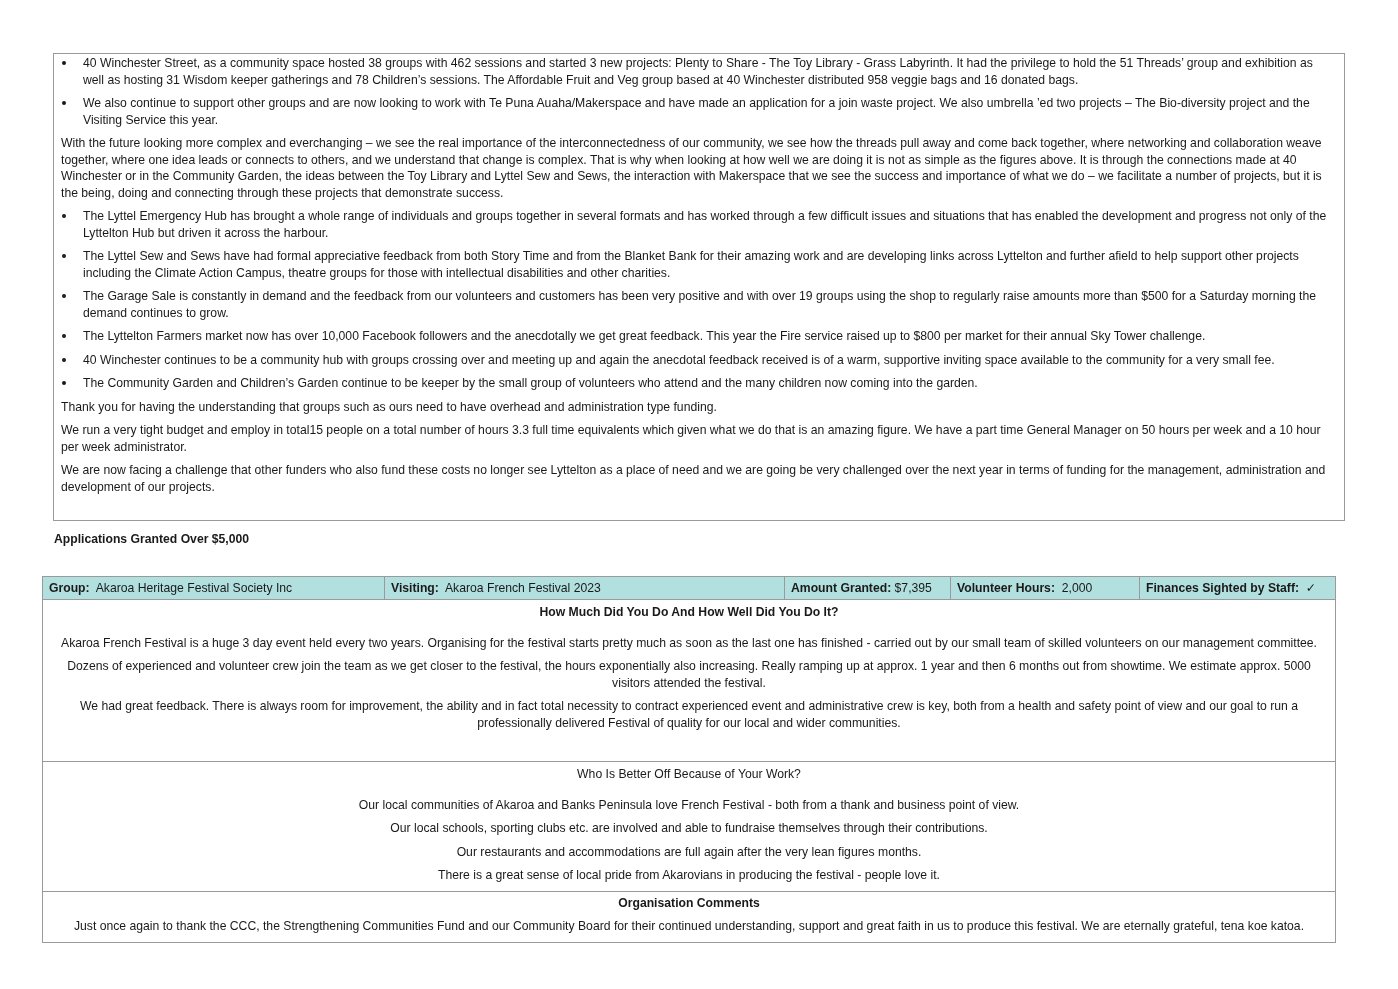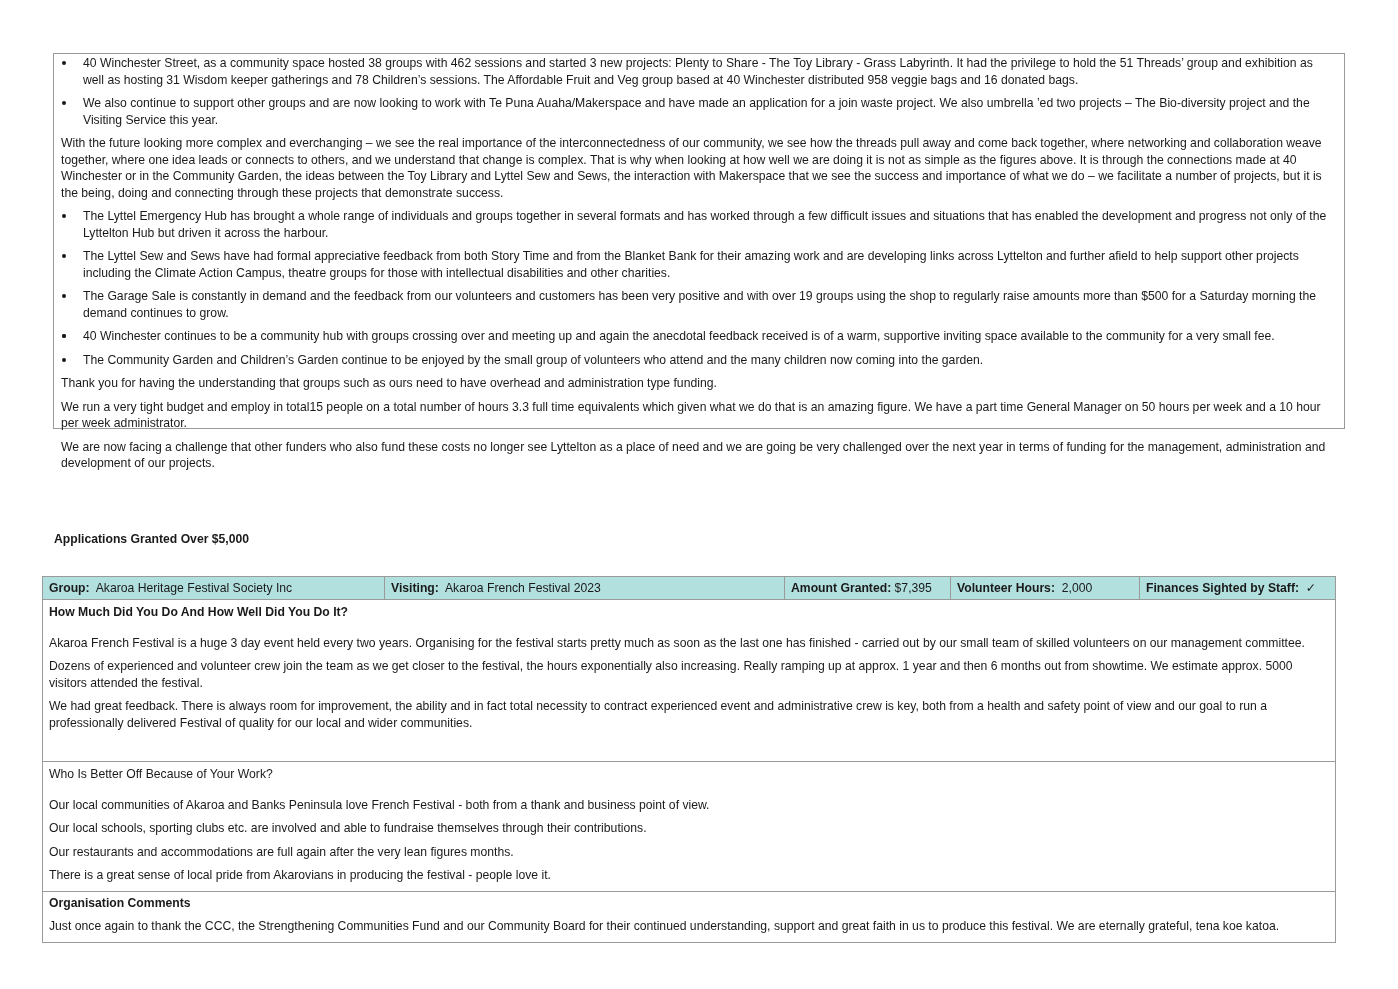--- a/index.html
+++ b/index.html
@@ -15,21 +15,21 @@
       color: #1a1a1a;
       font-size: 12.2px;
       line-height: 16.5px;
       overflow: hidden;
     }
     .box {
       position: absolute;
       left: 53px;
       top: 53px;
       width: 1292px;
-      height: 376px;
+      height: 468px;
       border: 1px solid #9a9a9a;
       box-sizing: border-box;
       padding: 1px 10px 0 7px;
     }
     ul.bullets {
       margin: 0;
       padding: 0;
       list-style: none;
     }
     ul.bullets li {
@@ -69,41 +69,41 @@
       padding: 0 6px;
       vertical-align: top;
     }
     tr.header-row td {
       background: #b2e0df;
       height: 22px;
       vertical-align: middle;
       white-space: nowrap;
     }
     .lbl { font-weight: bold; }
-    .body-cell p { margin: 0 0 7px 0; }
+    .body-cell p { margin: 0 0 7px 0; text-align: center; }
     .q-title { font-weight: bold; margin: 4px 0 14px 0 !important; }
     .q-title-b { font-weight: normal; margin: 4px 0 14px 0 !important; }
     .c-title { font-weight: bold; margin: 3px 0 7px 0 !important; }
   </style>
 </head>
 <body>
 
 <div class="box">
   <ul class="bullets">
     <li><span class="dot"></span><span>40 Winchester Street, as a community space hosted 38 groups with 462 sessions and started 3 new projects: Plenty to Share - The Toy Library - Grass Labyrinth.  It had the privilege to hold the 51 Threads’ group and exhibition as well as hosting 31 Wisdom keeper gatherings and 78 Children’s sessions.  The Affordable Fruit and Veg group based at 40 Winchester distributed 958 veggie bags and 16 donated bags.</span></li>
     <li><span class="dot"></span><span>We also continue to support other groups and are now looking to work with Te Puna Auaha/Makerspace and have made an application for a join waste project.  We also umbrella ’ed two projects – The Bio-diversity project and the Visiting Service this year.</span></li>
   </ul>
   <p class="para">With the future looking more complex and everchanging – we see the real importance of the interconnectedness of our community, we see how the threads pull away and come back together, where networking and collaboration weave together, where one idea leads or connects to others, and we understand that change is complex.  That is why when looking at how well we are doing it is not as simple as the figures above.  It is through the connections made at 40 Winchester or in the Community Garden, the ideas between the Toy Library and Lyttel Sew and Sews, the interaction with Makerspace that we see the success and importance of what we do – we facilitate a number of projects, but it is the being, doing and connecting through these projects that demonstrate success.</p>
   <ul class="bullets">
     <li><span class="dot"></span><span>The Lyttel Emergency Hub has brought a whole range of individuals and groups together in several formats and has worked through a few difficult issues and situations that has enabled the development and progress not only of the Lyttelton Hub but driven it across the harbour.</span></li>
     <li><span class="dot"></span><span>The Lyttel Sew and Sews have had formal appreciative feedback from both Story Time and from the Blanket Bank for their amazing work and are developing links across Lyttelton and further afield to help support other projects including the Climate Action Campus, theatre groups for those with intellectual disabilities and other charities.</span></li>
     <li><span class="dot"></span><span>The Garage Sale is constantly in demand and the feedback from our volunteers and customers has been very positive and with over 19 groups using the shop to regularly raise amounts more than $500 for a Saturday morning the demand continues to grow.</span></li>
-    <li><span class="dot"></span></li>
+    <li><span class="dot"></span><span>The Lyttelton Farmers market now has over 10,000 Facebook followers and the anecdotally we get great feedback.  This year the Fire service raised up to $800 per market for their annual Sky Tower challenge.</span></li>
     <li><span class="dot"></span><span>40 Winchester continues to be a community hub with groups crossing over and meeting up and again the anecdotal feedback received is of a warm, supportive inviting space available to the community for a very small fee.</span></li>
-    <li><span class="dot"></span><span>The Community Garden and Children’s Garden continue to be enjoyed by the small group of volunteers who attend and the many children now coming into the garden.</span></li>
+    <li><span class="dot"></span><span>The Community Garden and Children’s Garden continue to be keeper by the small group of volunteers who attend and the many children now coming into the garden.</span></li>
   </ul>
   <p class="para">Thank you for having the understanding that groups such as ours need to have overhead and administration type funding.</p>
   <p class="para">We run a very tight budget and employ in total15 people on a total number of hours 3.3 full time equivalents which given what we do that is an amazing figure.  We have a part time General Manager on 50 hours per week and a 10 hour per week administrator.</p>
   <p class="para">We are now facing a challenge that other funders who also fund these costs no longer see Lyttelton as a place of need and we are going be very challenged over the next year in terms of funding for the management, administration and development of our projects.</p>
 </div>
 
 <div class="section-heading">Applications Granted Over $5,000</div>
 
 <table class="grant">
   <colgroup>

